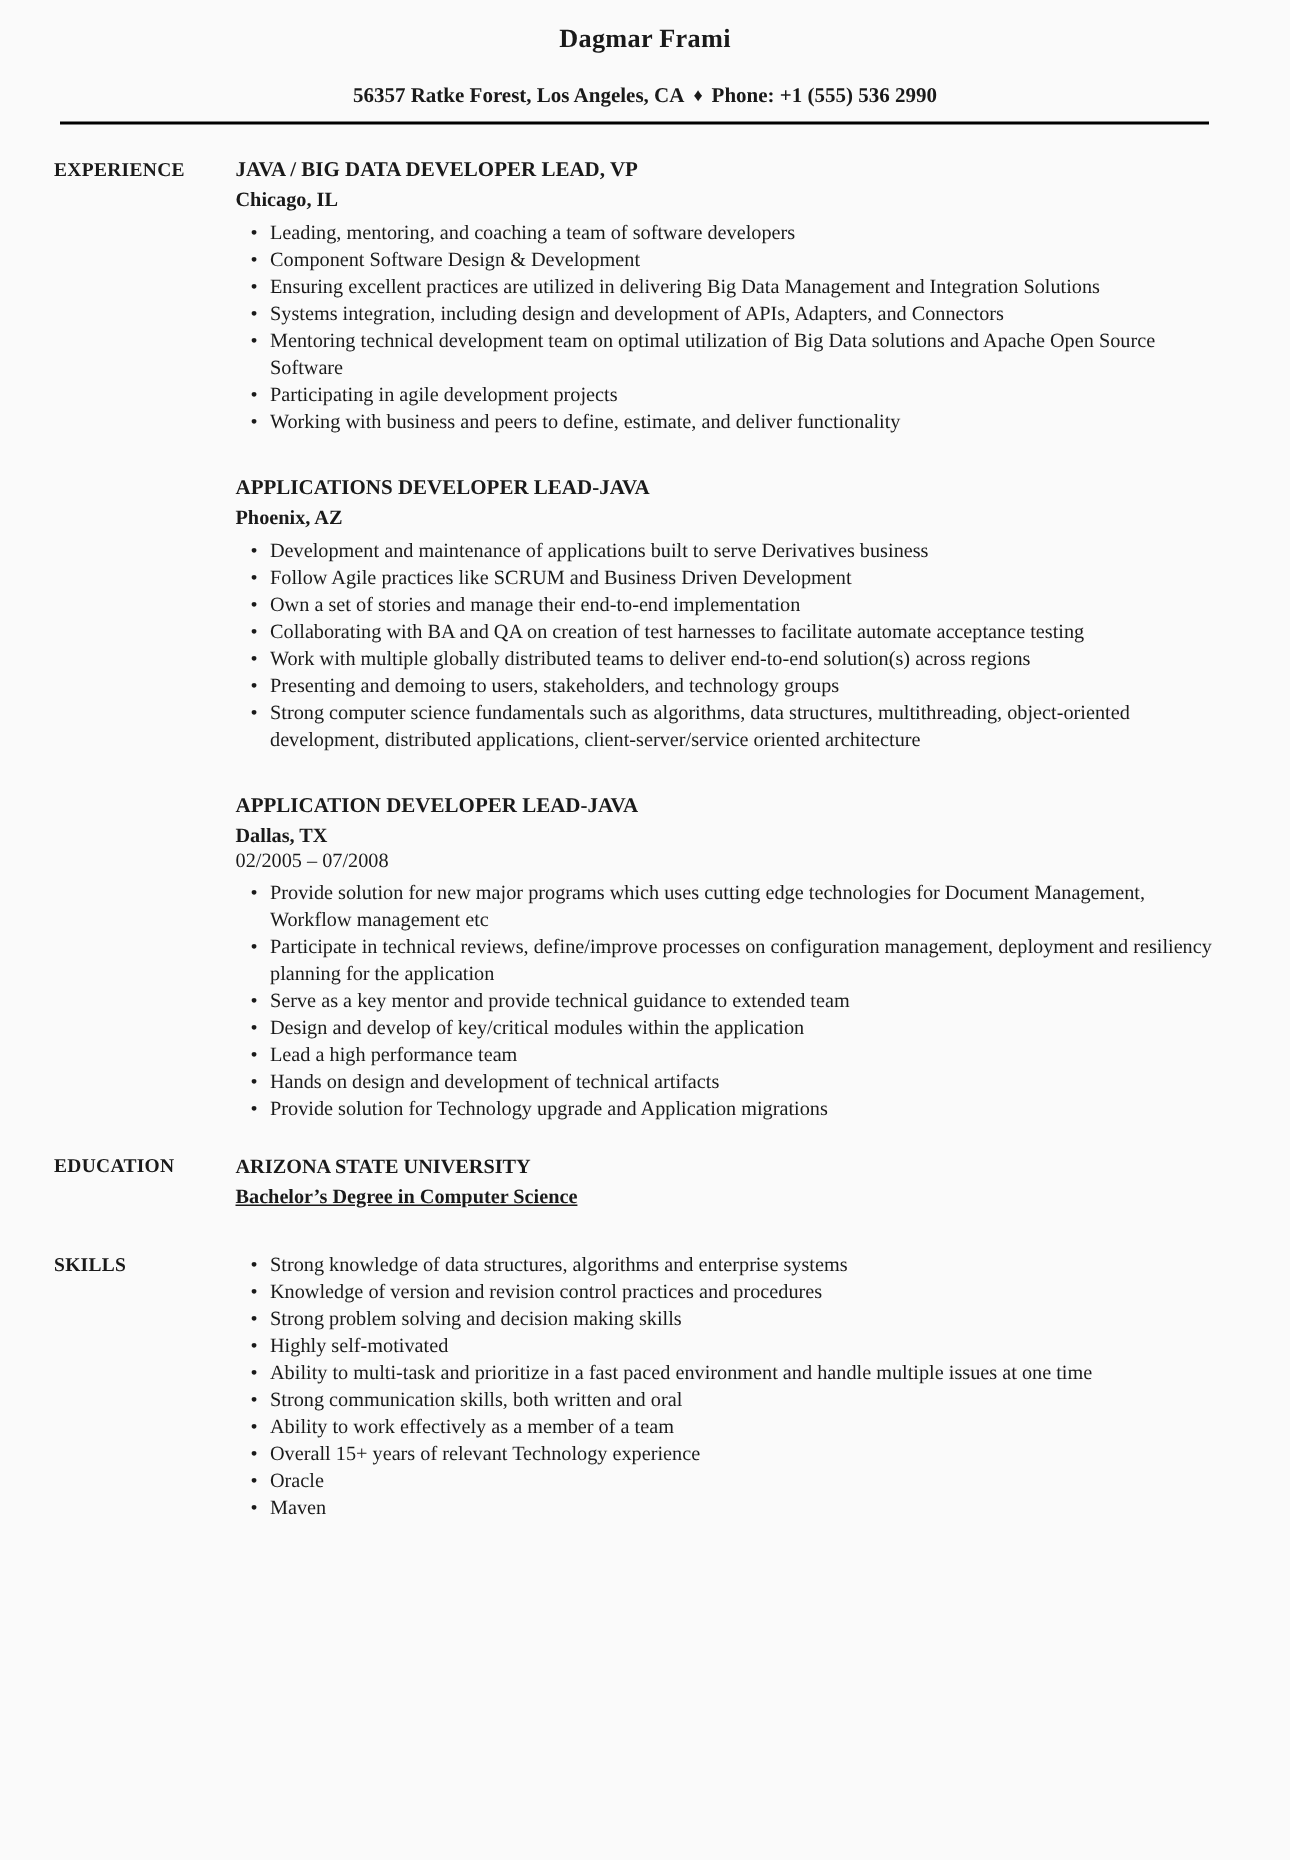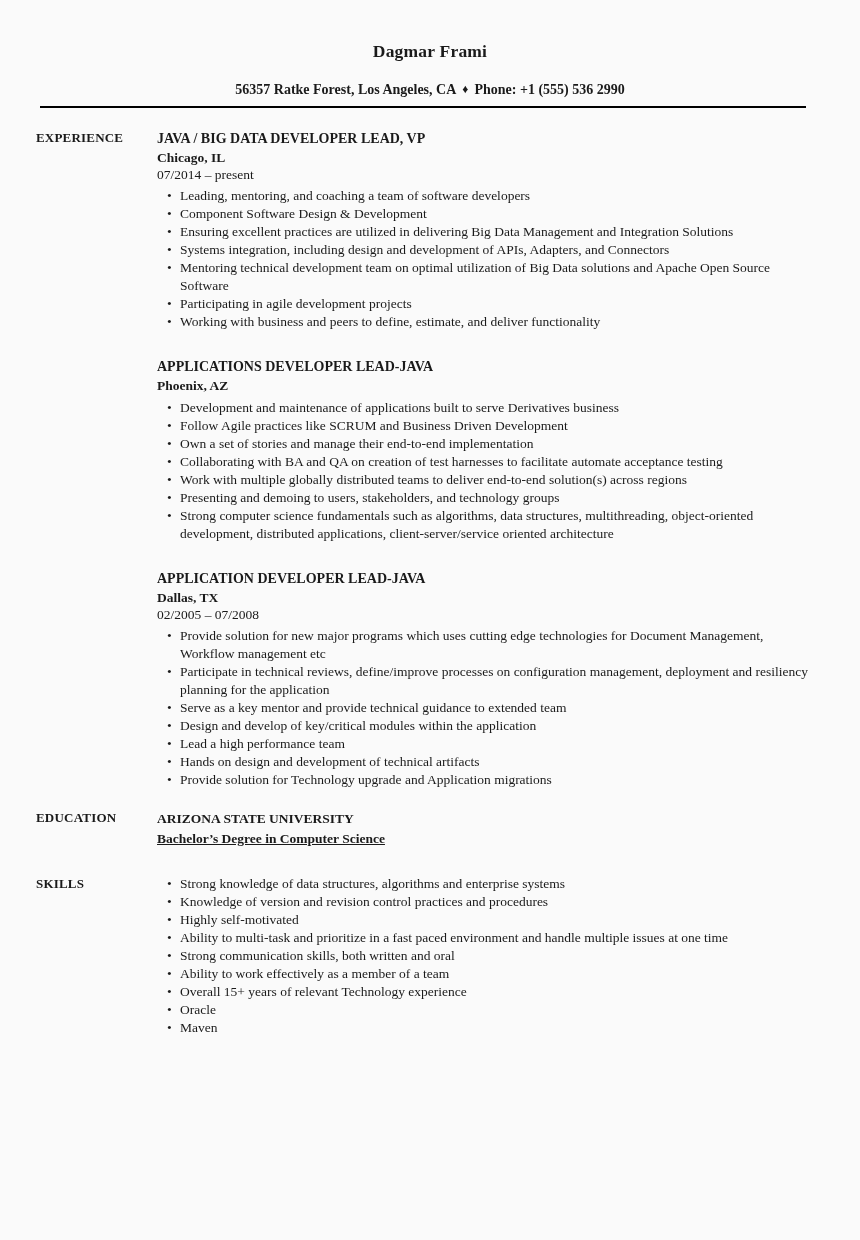--- a/index.html
+++ b/index.html
@@ -8,21 +8,21 @@
     background: #fafafa;
     color: #1a1a1a;
     font-family: "Liberation Serif", "DejaVu Serif", serif;
     width: 860px;
     height: 1240px;
     overflow: hidden;
   }
   .page { width: 860px; height: 1240px; }
 
   
-  header { text-align: center; padding-top: 40px; }
+  header { text-align: center; padding-top: 14px; }
   .name { font-size: 17.5px; font-weight: bold; line-height: 22px; letter-spacing: 0.2px; }
   .contact { font-size: 14px; font-weight: bold; margin-top: 19px; line-height: 16px; }
   .contact .diamond { display: inline-block; margin: 0 6px; font-size: 12px; vertical-align: 1px; }
   .rule { border: none; border-top: 2.6px solid #000; margin: 8px 54px 0 40px; }
 
   
   main { padding: 21px 48px 0 36px; }
   .row { display: grid; grid-template-columns: 121px 1fr; align-items: start; }
   .label { font-size: 13px; font-weight: bold; letter-spacing: 0.2px; padding-top: 1px; }
 
@@ -67,21 +67,20 @@
 
   <main>
 
     <section class="row experience-row">
       <div class="label">EXPERIENCE</div>
       <div class="content">
 
         <article class="job">
           <h2 class="job-title">JAVA / BIG DATA DEVELOPER LEAD, VP</h2>
           <div class="job-location">Chicago, IL</div>
-          <div class="job-dates">07/2014 – present</div>
           <ul class="bullets">
             <li>Leading, mentoring, and coaching a team of software developers</li>
             <li>Component Software Design &amp; Development</li>
             <li>Ensuring excellent practices are utilized in delivering Big Data Management and Integration Solutions</li>
             <li>Systems integration, including design and development of APIs, Adapters, and Connectors</li>
             <li>Mentoring technical development team on optimal utilization of Big Data solutions and Apache Open Source Software</li>
             <li>Participating in agile development projects</li>
             <li>Working with business and peers to define, estimate, and deliver functionality</li>
           </ul>
         </article>
@@ -125,20 +124,21 @@
         <div class="degree">Bachelor’s Degree in Computer Science</div>
       </div>
     </section>
 
     <section class="row skills-row">
       <div class="label">SKILLS</div>
       <div class="content">
         <ul class="bullets">
           <li>Strong knowledge of data structures, algorithms and enterprise systems</li>
           <li>Knowledge of version and revision control practices and procedures</li>
+          <li>Strong problem solving and decision making skills</li>
           <li>Highly self-motivated</li>
           <li>Ability to multi-task and prioritize in a fast paced environment and handle multiple issues at one time</li>
           <li>Strong communication skills, both written and oral</li>
           <li>Ability to work effectively as a member of a team</li>
           <li>Overall 15+ years of relevant Technology experience</li>
           <li>Oracle</li>
           <li>Maven</li>
         </ul>
       </div>
     </section>

